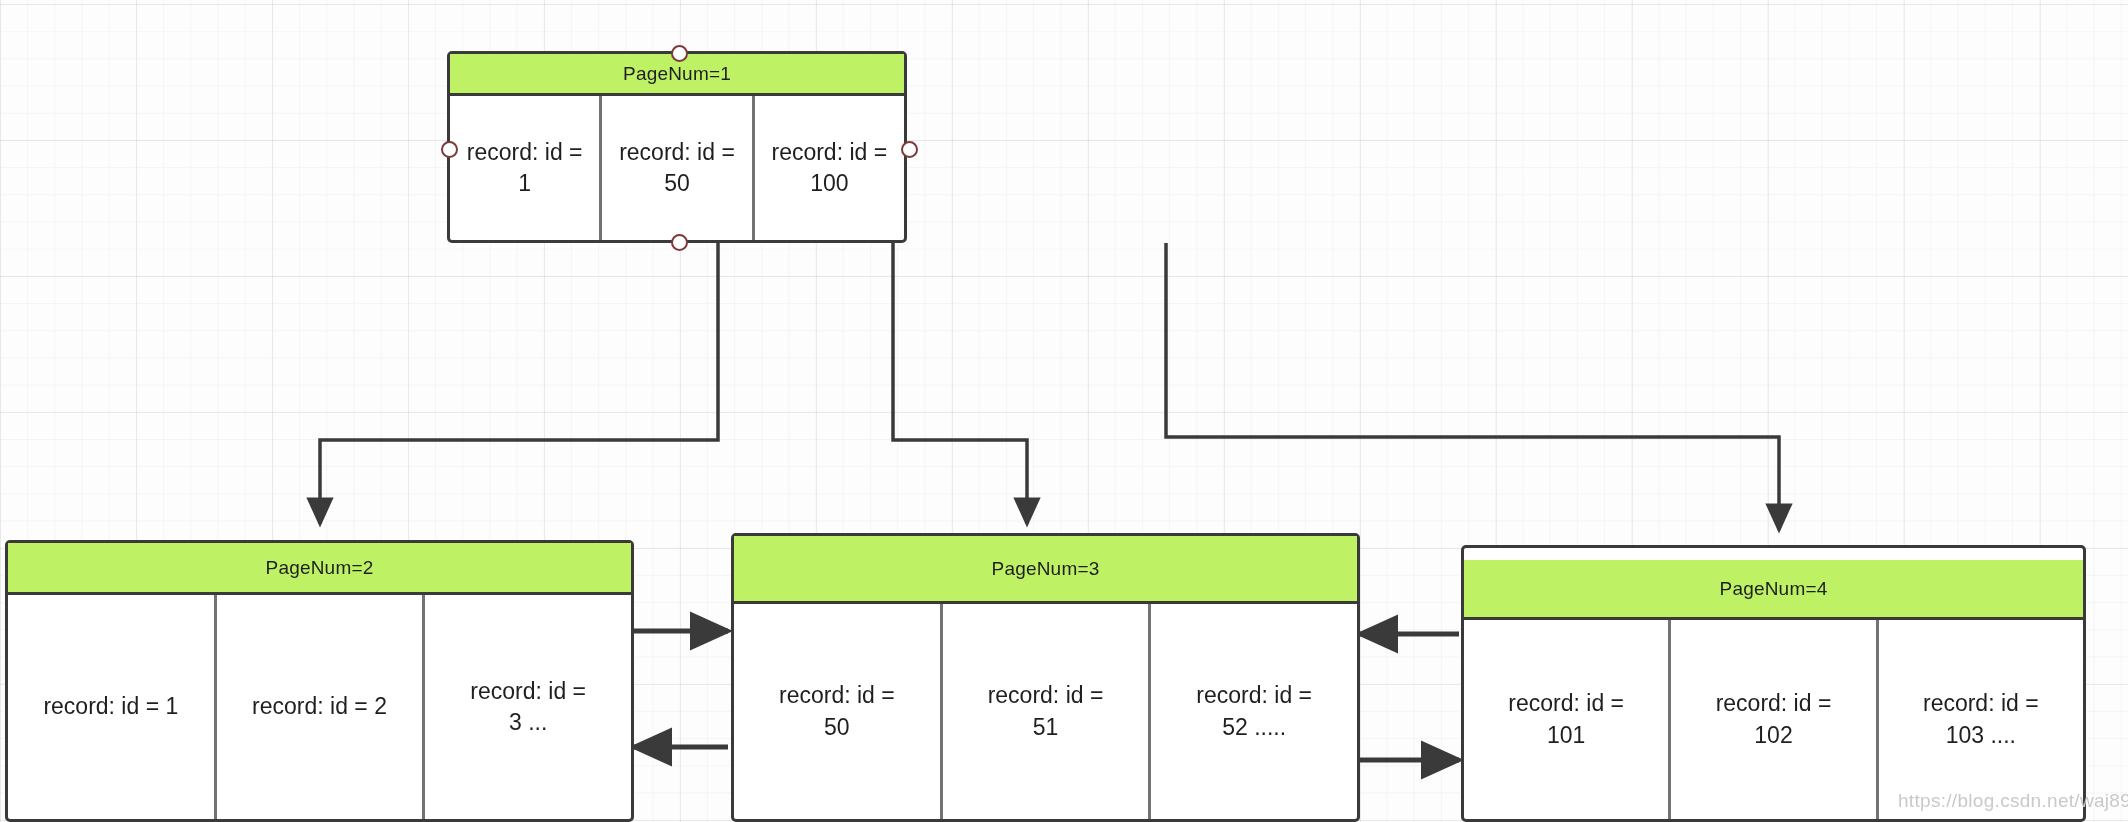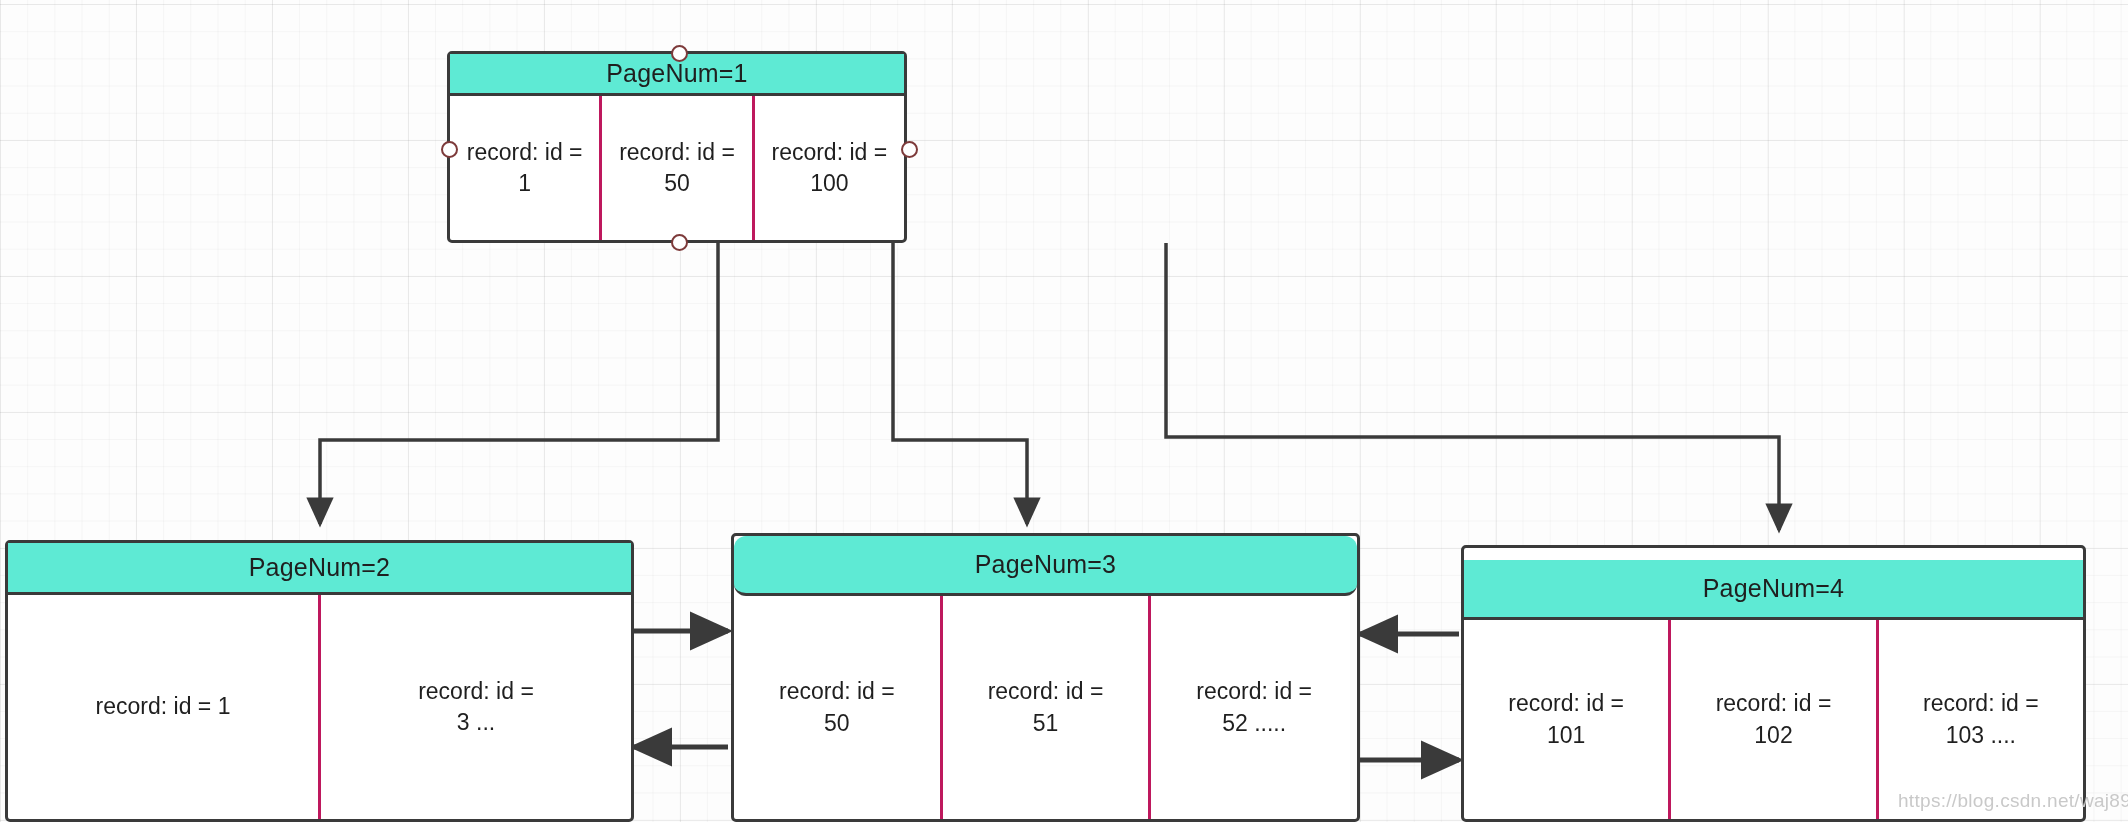--- a/index.html
+++ b/index.html
@@ -36,42 +36,42 @@
     border:3px solid #3a3a3a;
     border-radius:5px;
     box-sizing:border-box;
     display:flex;
     flex-direction:column;
   }
   .page-title{
     flex:0 0 auto;
     display:flex;align-items:center;justify-content:center;
     color:#1f1f1f;
-    font-size:25px;
+    font-size:19px;
     letter-spacing:0.2px;
-    background:#5eead4;
+    background:#bef264;
     border-bottom:3px solid #3a3a3a;
     box-sizing:border-box;
   }
   .page-cells{
     flex:1 1 auto;
     display:flex;
     flex-direction:row;
     box-sizing:border-box;
   }
   .cell{
     flex:1 1 0;
     display:flex;align-items:center;justify-content:center;
     text-align:center;
     color:#1f1f1f;
     font-size:23px;
     line-height:1.35;
     padding:0 8px;
     box-sizing:border-box;
-    border-right:3px solid #be185d;
+    border-right:3px solid #737373;
     white-space:pre-line;
   }
   .cell:last-child{border-right:none;}
 
   .port{
     position:absolute;
     width:13px;height:13px;
     margin-left:-6.5px;margin-top:-6.5px;
     border:2px solid #7d3a3a;
     border-radius:50%;
@@ -127,27 +127,28 @@
   </div>
   <div class="port" style="left:677px;top:51px;"></div>
   <div class="port" style="left:447px;top:147px;"></div>
   <div class="port" style="left:907px;top:147px;"></div>
   <div class="port" style="left:677px;top:240px;"></div>
 
   <div class="page-box" id="box-page2" style="left:5px;top:540px;width:629px;height:282px;">
     <div class="page-title" style="height:52px;">PageNum=2</div>
     <div class="page-cells">
       <div class="cell">record: id = 1</div>
+      <div class="cell">record: id = 2</div>
       <div class="cell">record: id =
 3  ...</div>
     </div>
   </div>
 
   <div class="page-box" id="box-page3" style="left:731px;top:533px;width:629px;height:289px;">
-    <div class="page-title" style="height:60px;border-radius:12px;">PageNum=3</div>
+    <div class="page-title" style="height:68px;">PageNum=3</div>
     <div class="page-cells">
       <div class="cell">record: id =
 50</div>
       <div class="cell">record: id =
 51</div>
       <div class="cell">record: id =
 52 .....</div>
     </div>
   </div>
 

